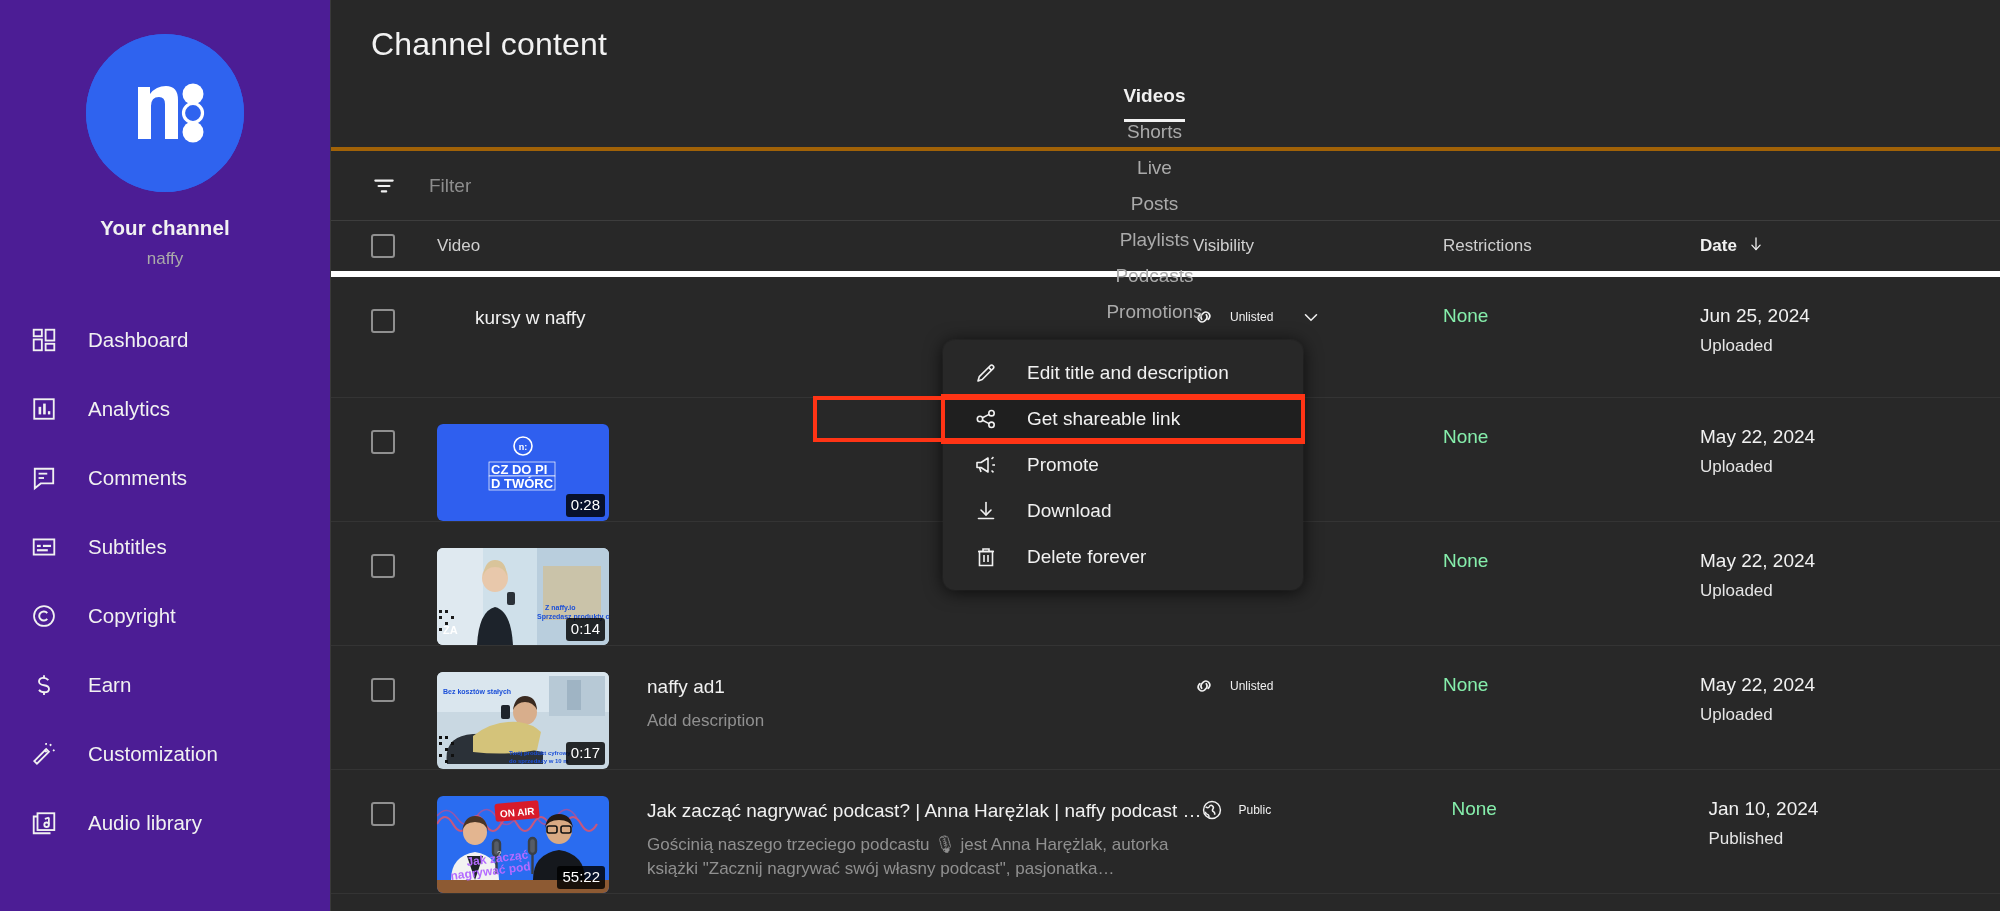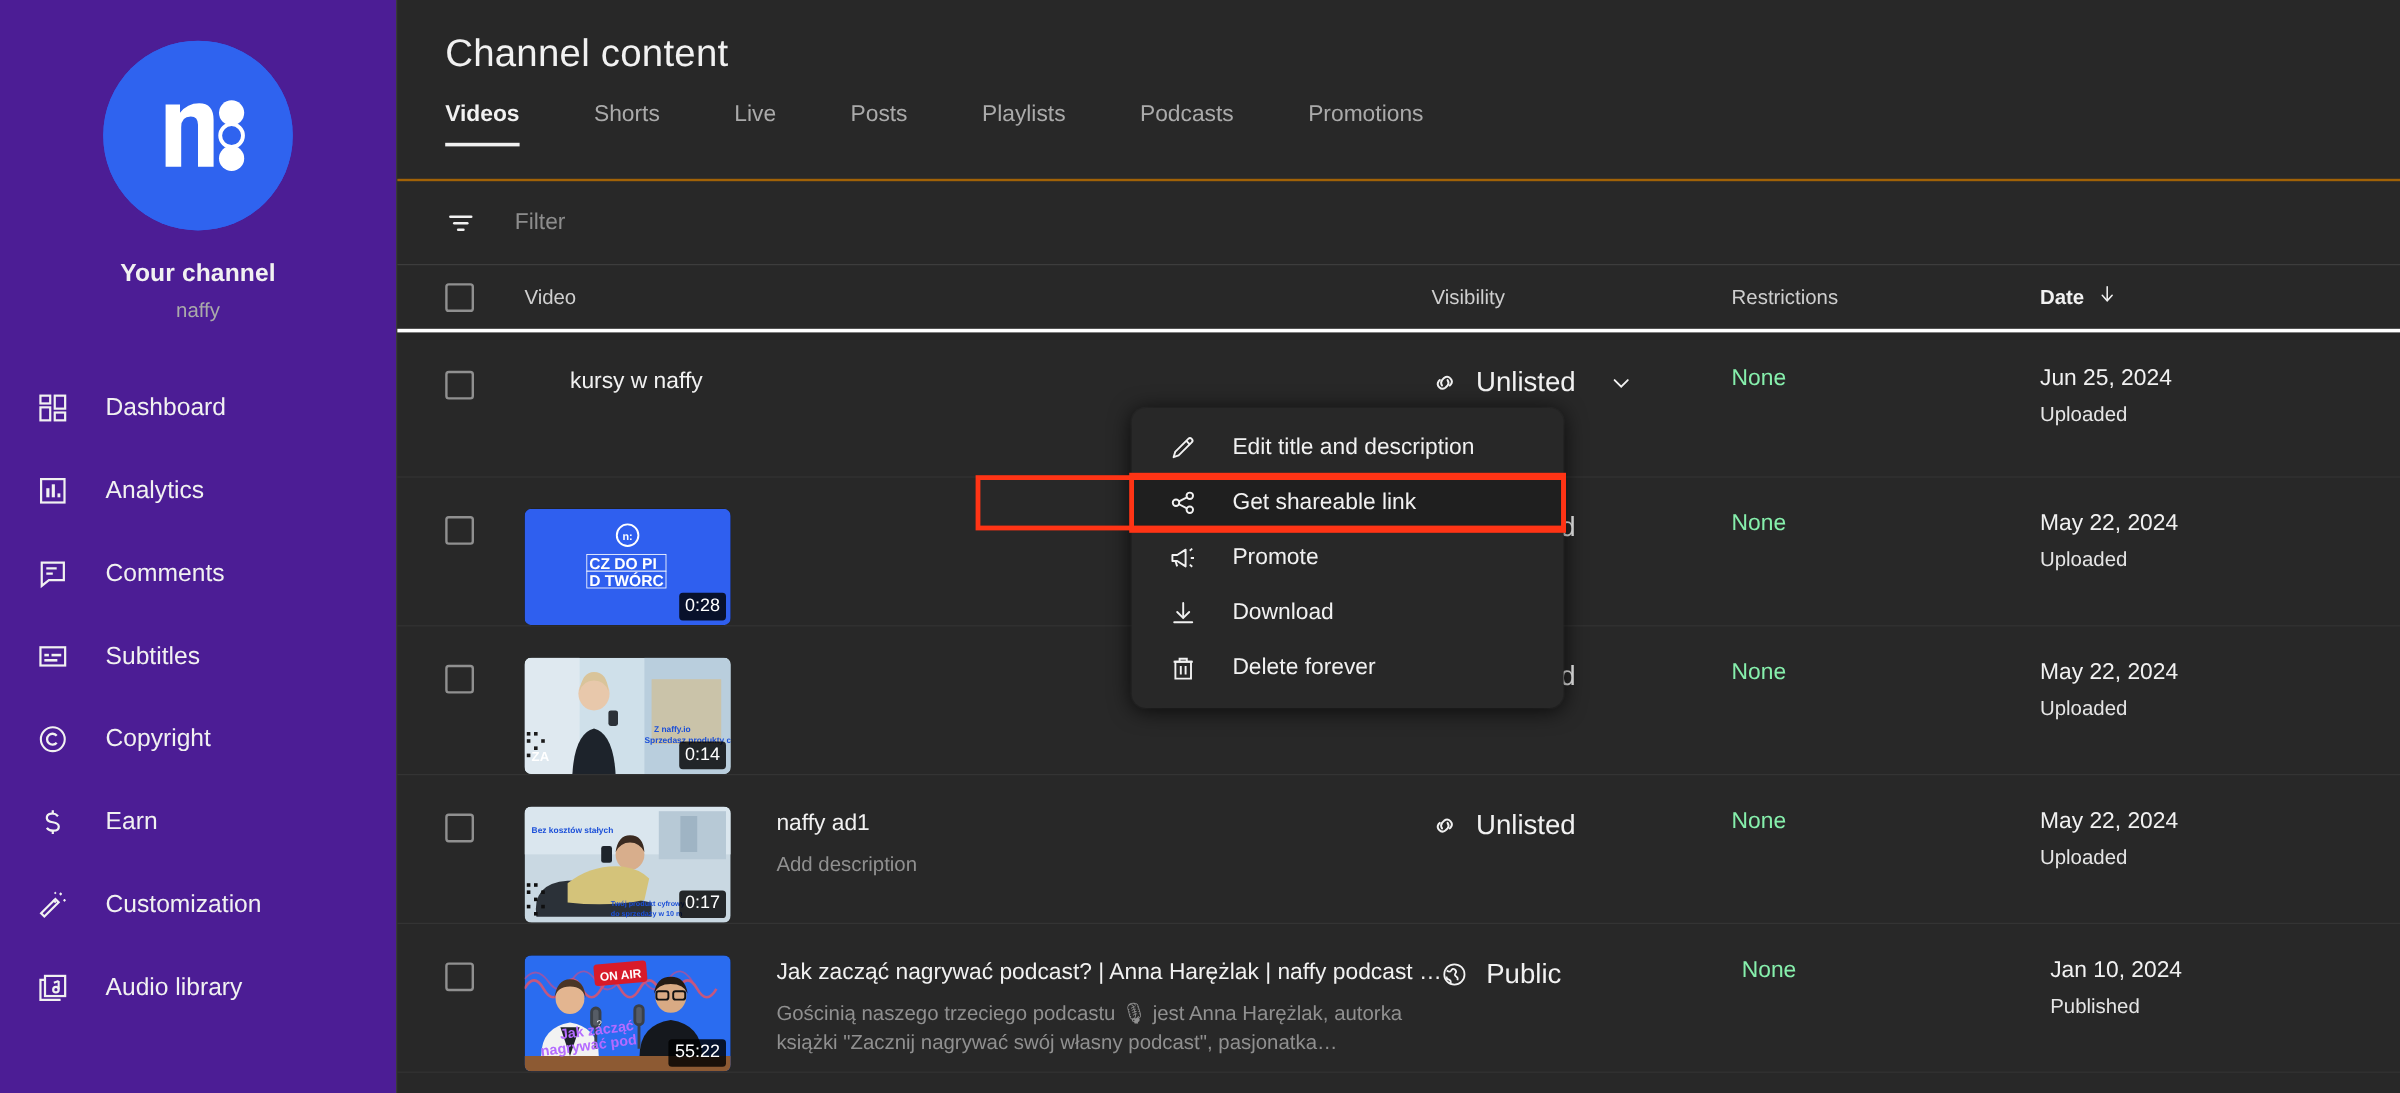--- a/index.html
+++ b/index.html
@@ -71,25 +71,26 @@
     border-left: 1px solid #3a3a3a;
     position: relative;
     overflow: hidden;
   }
   .page-title {
     font-size: 32px; font-weight: 400; color: #f1f1f1;
     padding: 26px 0 0 40px;
     letter-spacing: .2px;
   }
   .tabs {
-    display: flex; align-items: flex-start;
+    display: flex; align-items: center;
     padding-left: 40px;
     height: 66px;
     margin-top: 22px;
-    border-bottom: 2px solid #a16207;
+    border-bottom: 4px solid #a16207;
+    flex-direction: column;
   }
   .tab {
     font-size: 19px; color: #aaaaaa;
     padding: 0 0 14px 0;
     margin-right: 62px;
     cursor: pointer;
     position: relative;
     white-space: nowrap;
   }
   .tab.active { color: #f1f1f1; font-weight: 700; }
@@ -113,21 +114,21 @@
     font-size: 19px; color: #f1f1f1;
     width: 420px;
   }
   .filter-input::placeholder { color: #8d8d8d; }
 
   
   .tbl-head {
     display: flex; align-items: center;
     height: 56px;
     padding-left: 40px;
-    border-bottom: 3px solid #ffffff;
+    border-bottom: 6px solid #ffffff;
     font-size: 17px; color: #cfcfcf;
   }
   .cb {
     width: 24px; height: 24px;
     border: 2px solid #909090; border-radius: 3px;
     flex: 0 0 24px;
     cursor: pointer;
   }
   .col-video { flex: 1 1 auto; margin-left: 42px; }
   .col-vis   { flex: 0 0 250px; }
@@ -166,21 +167,21 @@
     font-size: 19px; color: #f1f1f1; line-height: 1.35;
     white-space: nowrap; overflow: hidden; text-overflow: ellipsis;
     max-width: 560px;
   }
   .vdesc {
     font-size: 17px; color: #909090; line-height: 1.45;
     margin-top: 9px; max-width: 560px;
   }
   .vis-cell {
     flex: 0 0 250px; display: flex; align-items: center; gap: 13px;
-    font-size: 23px; color: #f1f1f1; padding-top: 2px;
+    font-size: 12px; color: #f1f1f1; padding-top: 2px;
   }
   .vis-cell .vi { width: 24px; height: 24px; display:flex; align-items:center; color:#f1f1f1; }
   .res-cell {
     flex: 0 0 257px; font-size: 19px; color: #86efac; padding-top: 2px;
   }
   .date-cell { flex: 0 0 300px; padding-top: 2px; }
   .date-main { font-size: 19px; color: #f1f1f1; }
   .date-sub  { font-size: 17px; color: #e5e5e5; margin-top: 9px; }
 
   

